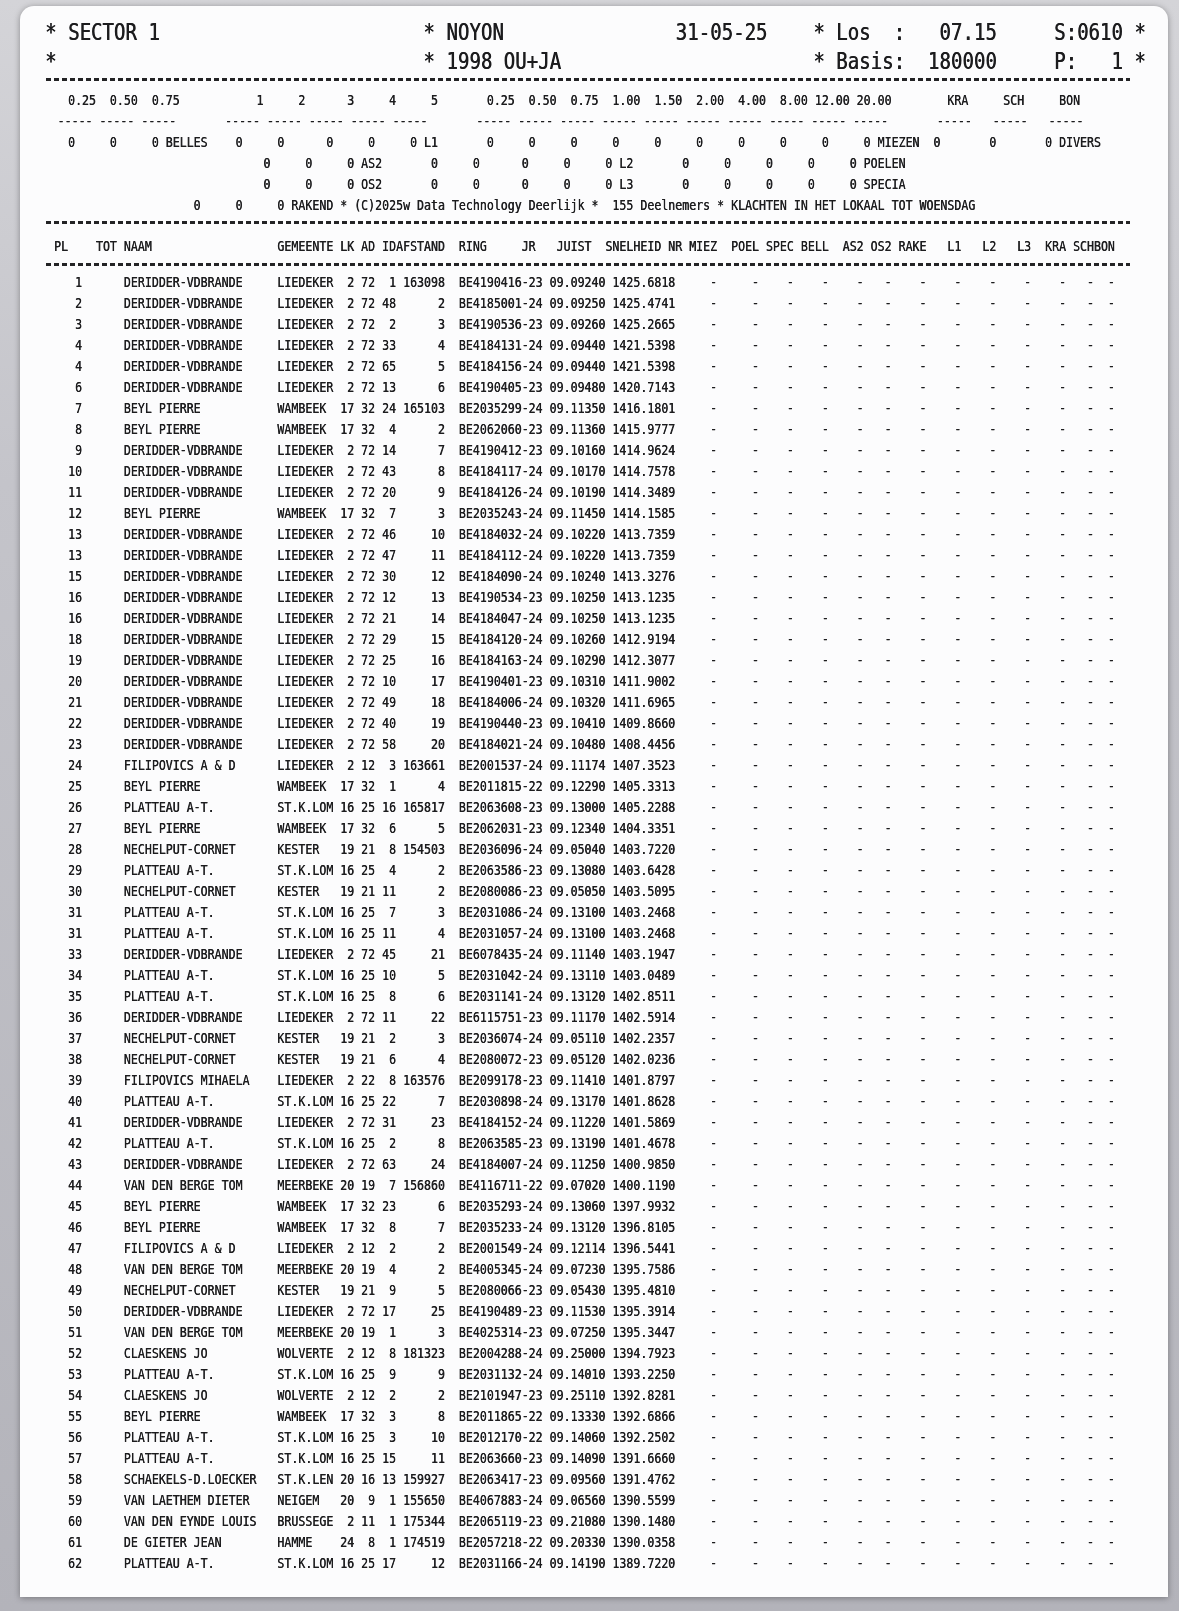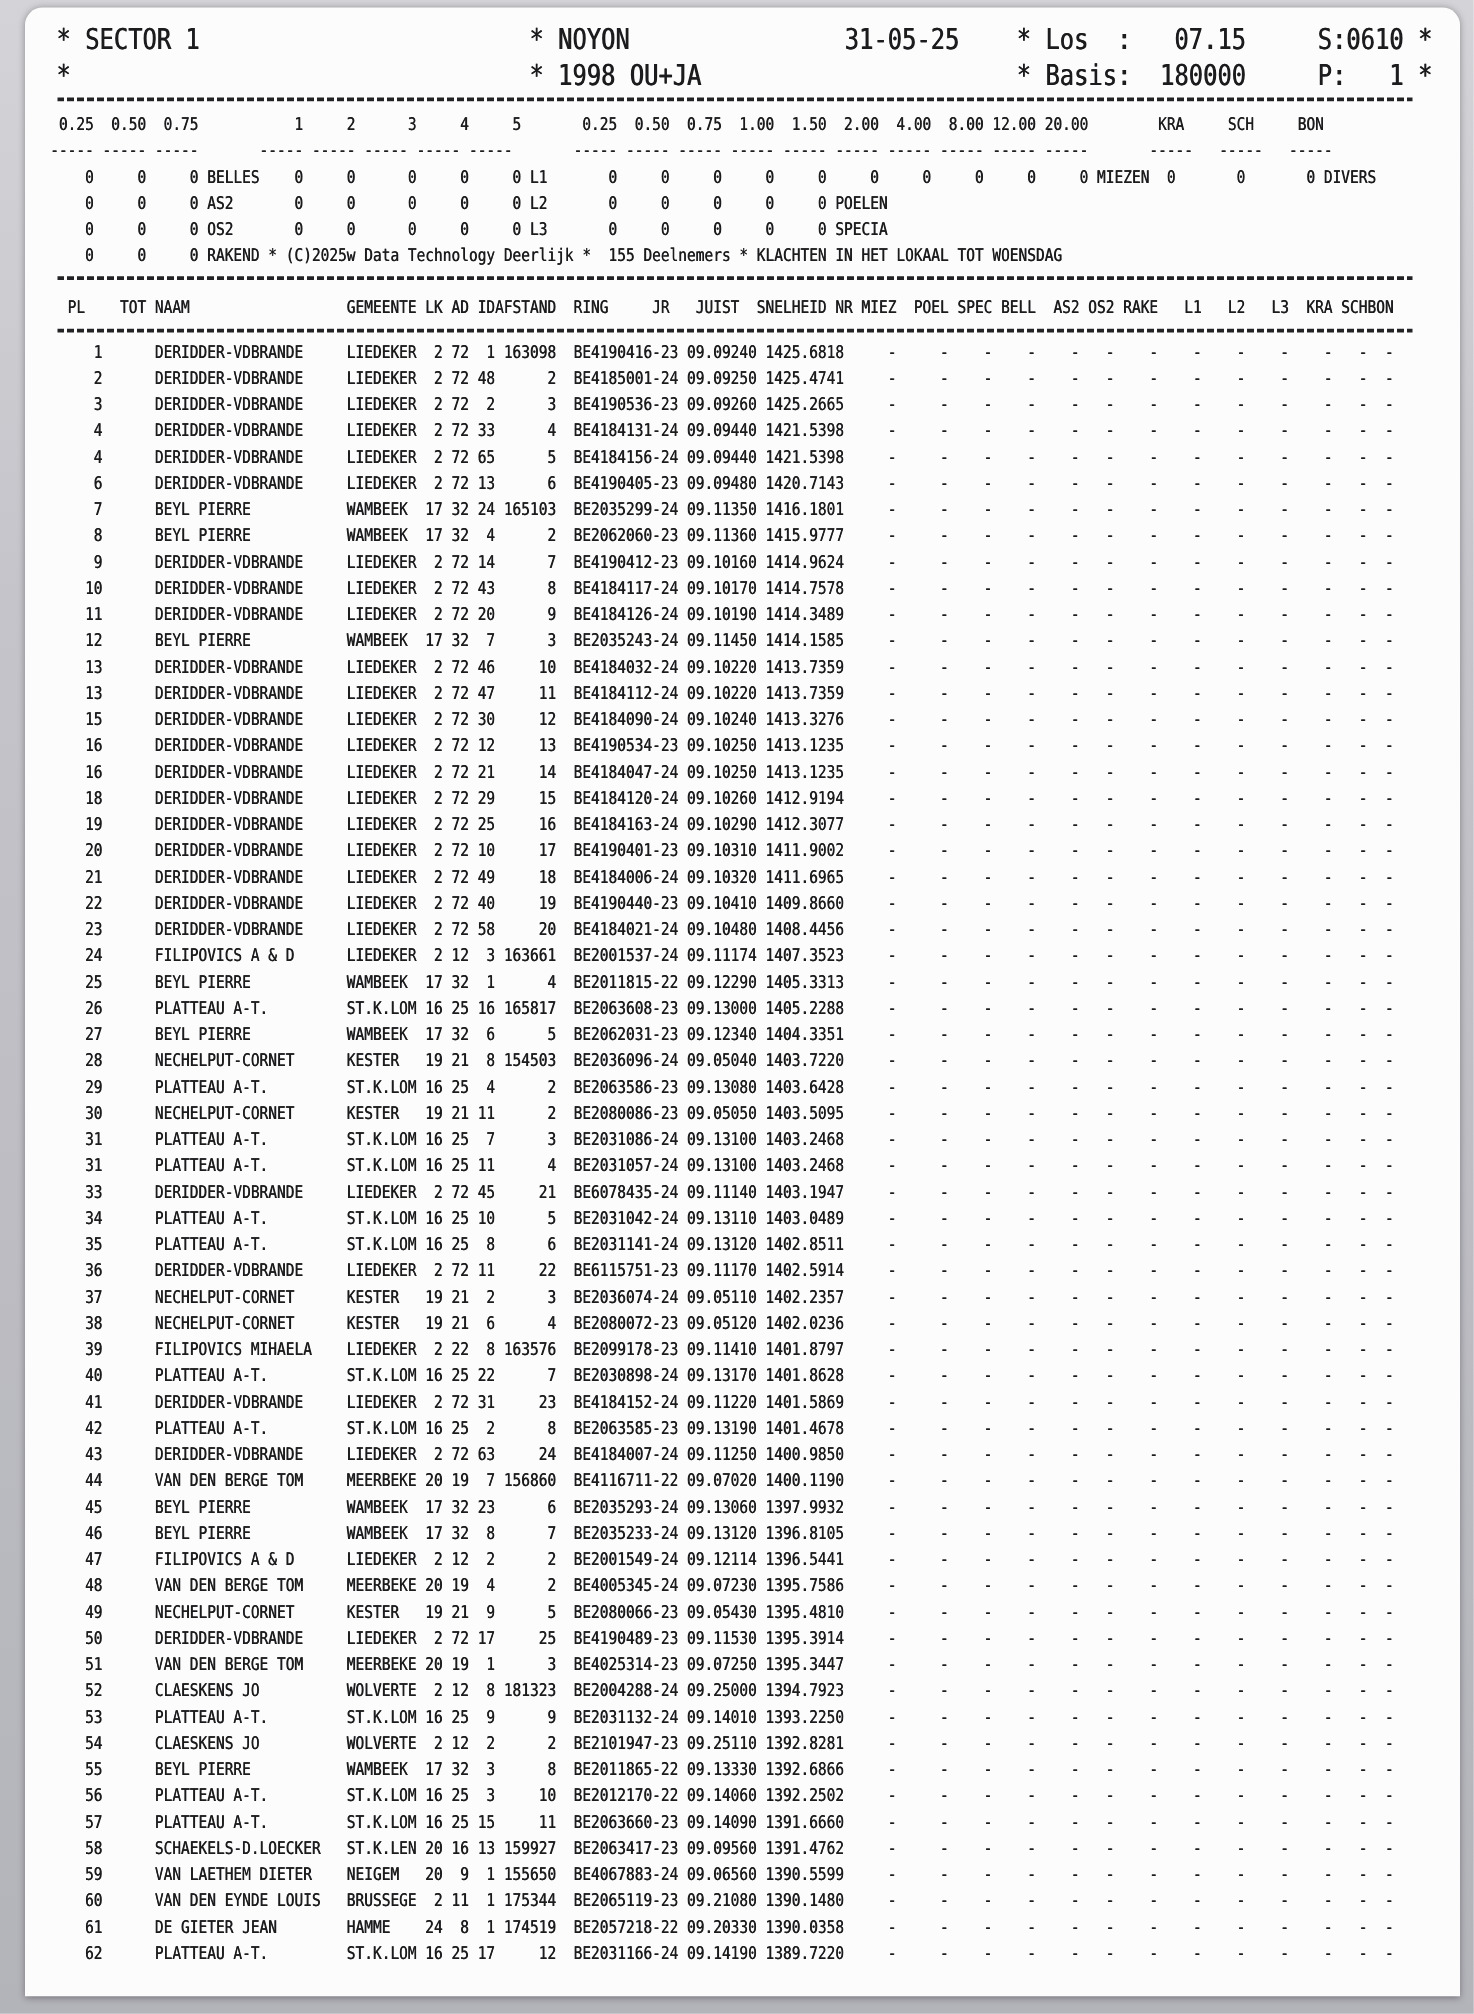--- a/index.html
+++ b/index.html
@@ -4,21 +4,21 @@
 <style>
   html,body{margin:0;padding:0;}
   body{
     width:1179px;height:1611px;position:relative;overflow:hidden;
     background:linear-gradient(180deg,#d4d4d8 0,#c4c4ca 30%,#b3b3ba 100%);
     font-family:"DejaVu Sans Mono", monospace;
   }
   .page{
     position:absolute;left:20px;top:6px;width:1148px;height:1591px;
     background:#fcfcfd;border-radius:14px 14px 0 0;
-    box-shadow:0 1px 6px rgba(0,0,0,.35);overflow:hidden;
+    box-shadow:0 1px 6px rgba(0,0,0,.35);overflow:hidden;text-align:center;
   }
   .block{
     position:absolute;white-space:pre;color:#1c1c1e;
     transform:scaleX(0.828);transform-origin:0 0;
   }
   .hdr{
     left:25px;top:12px;font-size:23px;line-height:29px;
     text-shadow:0.6px 0 0 #1c1c1e;
   }
   .body-text{font-size:14px;line-height:21px;text-shadow:0.4px 0 0 #1c1c1e;}

